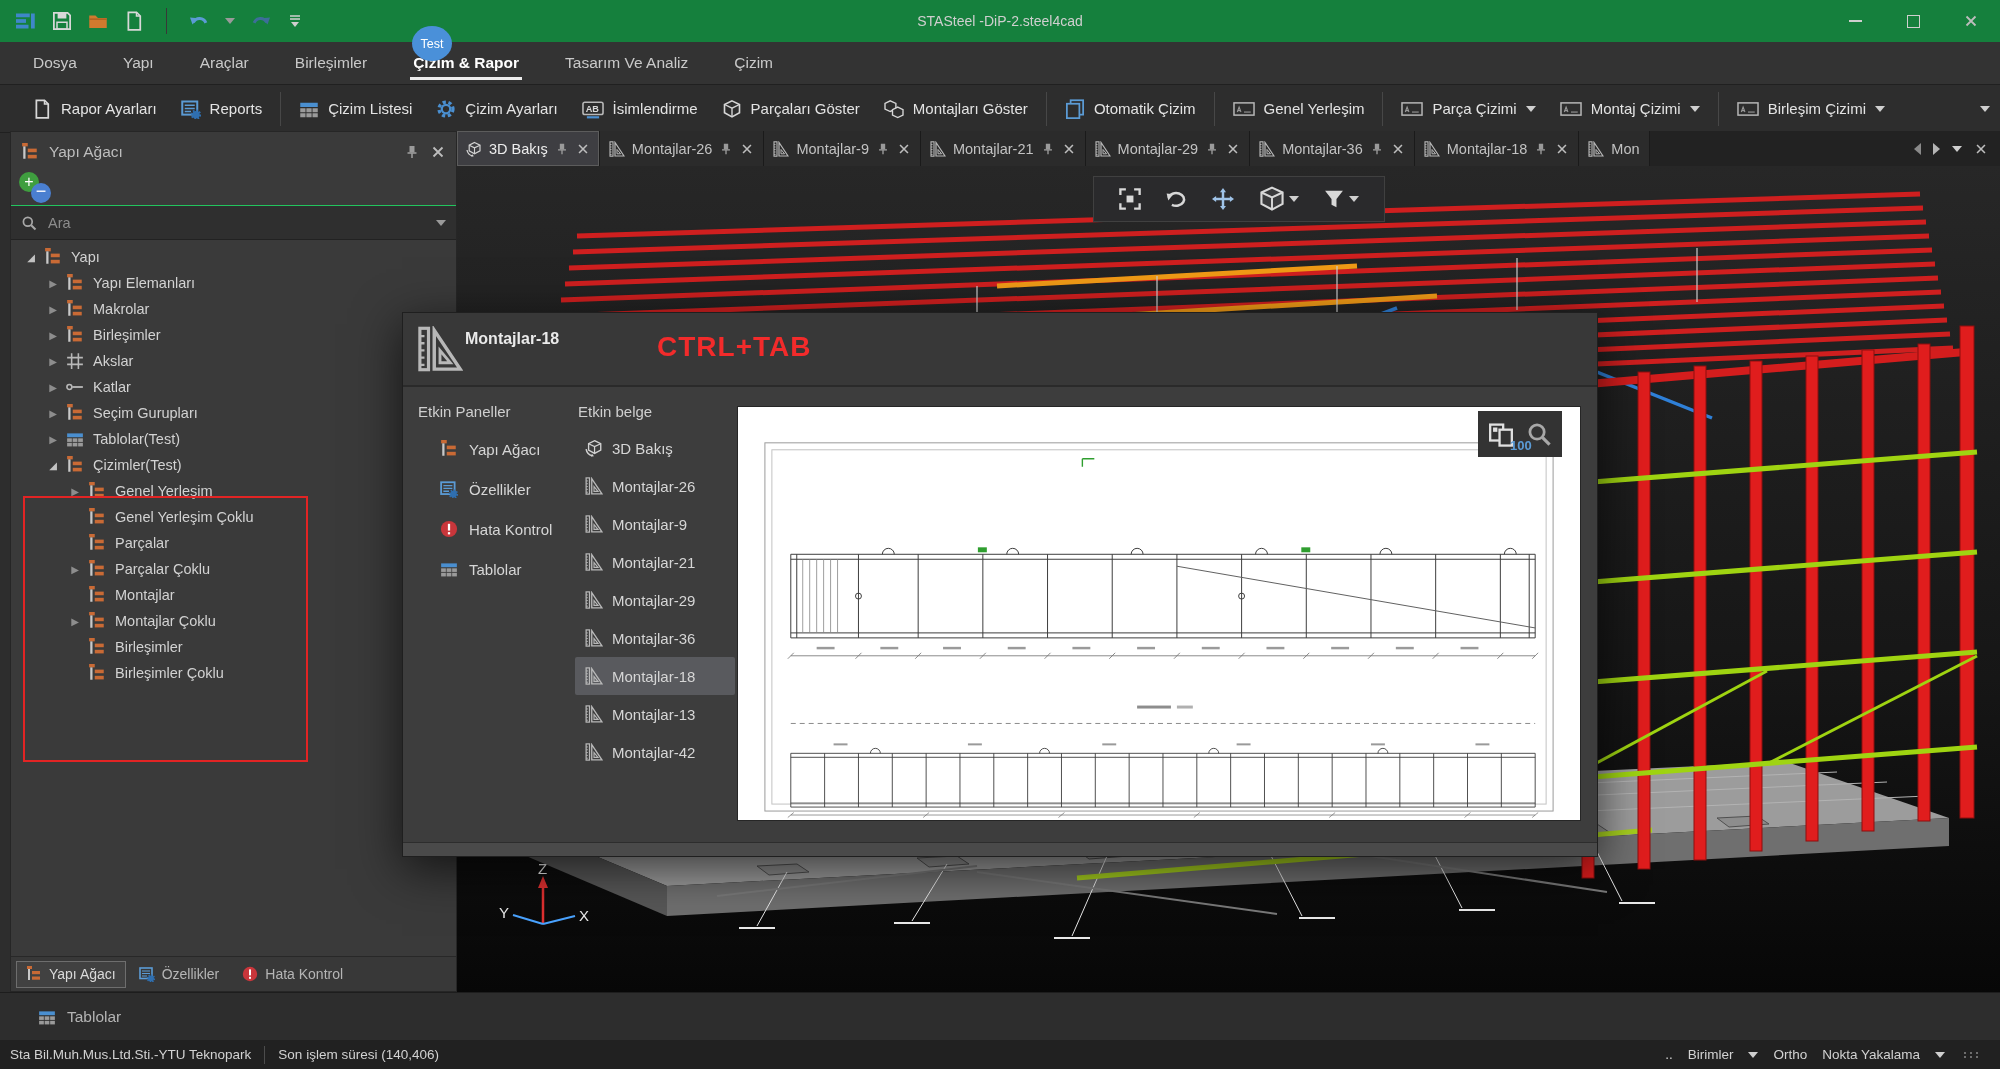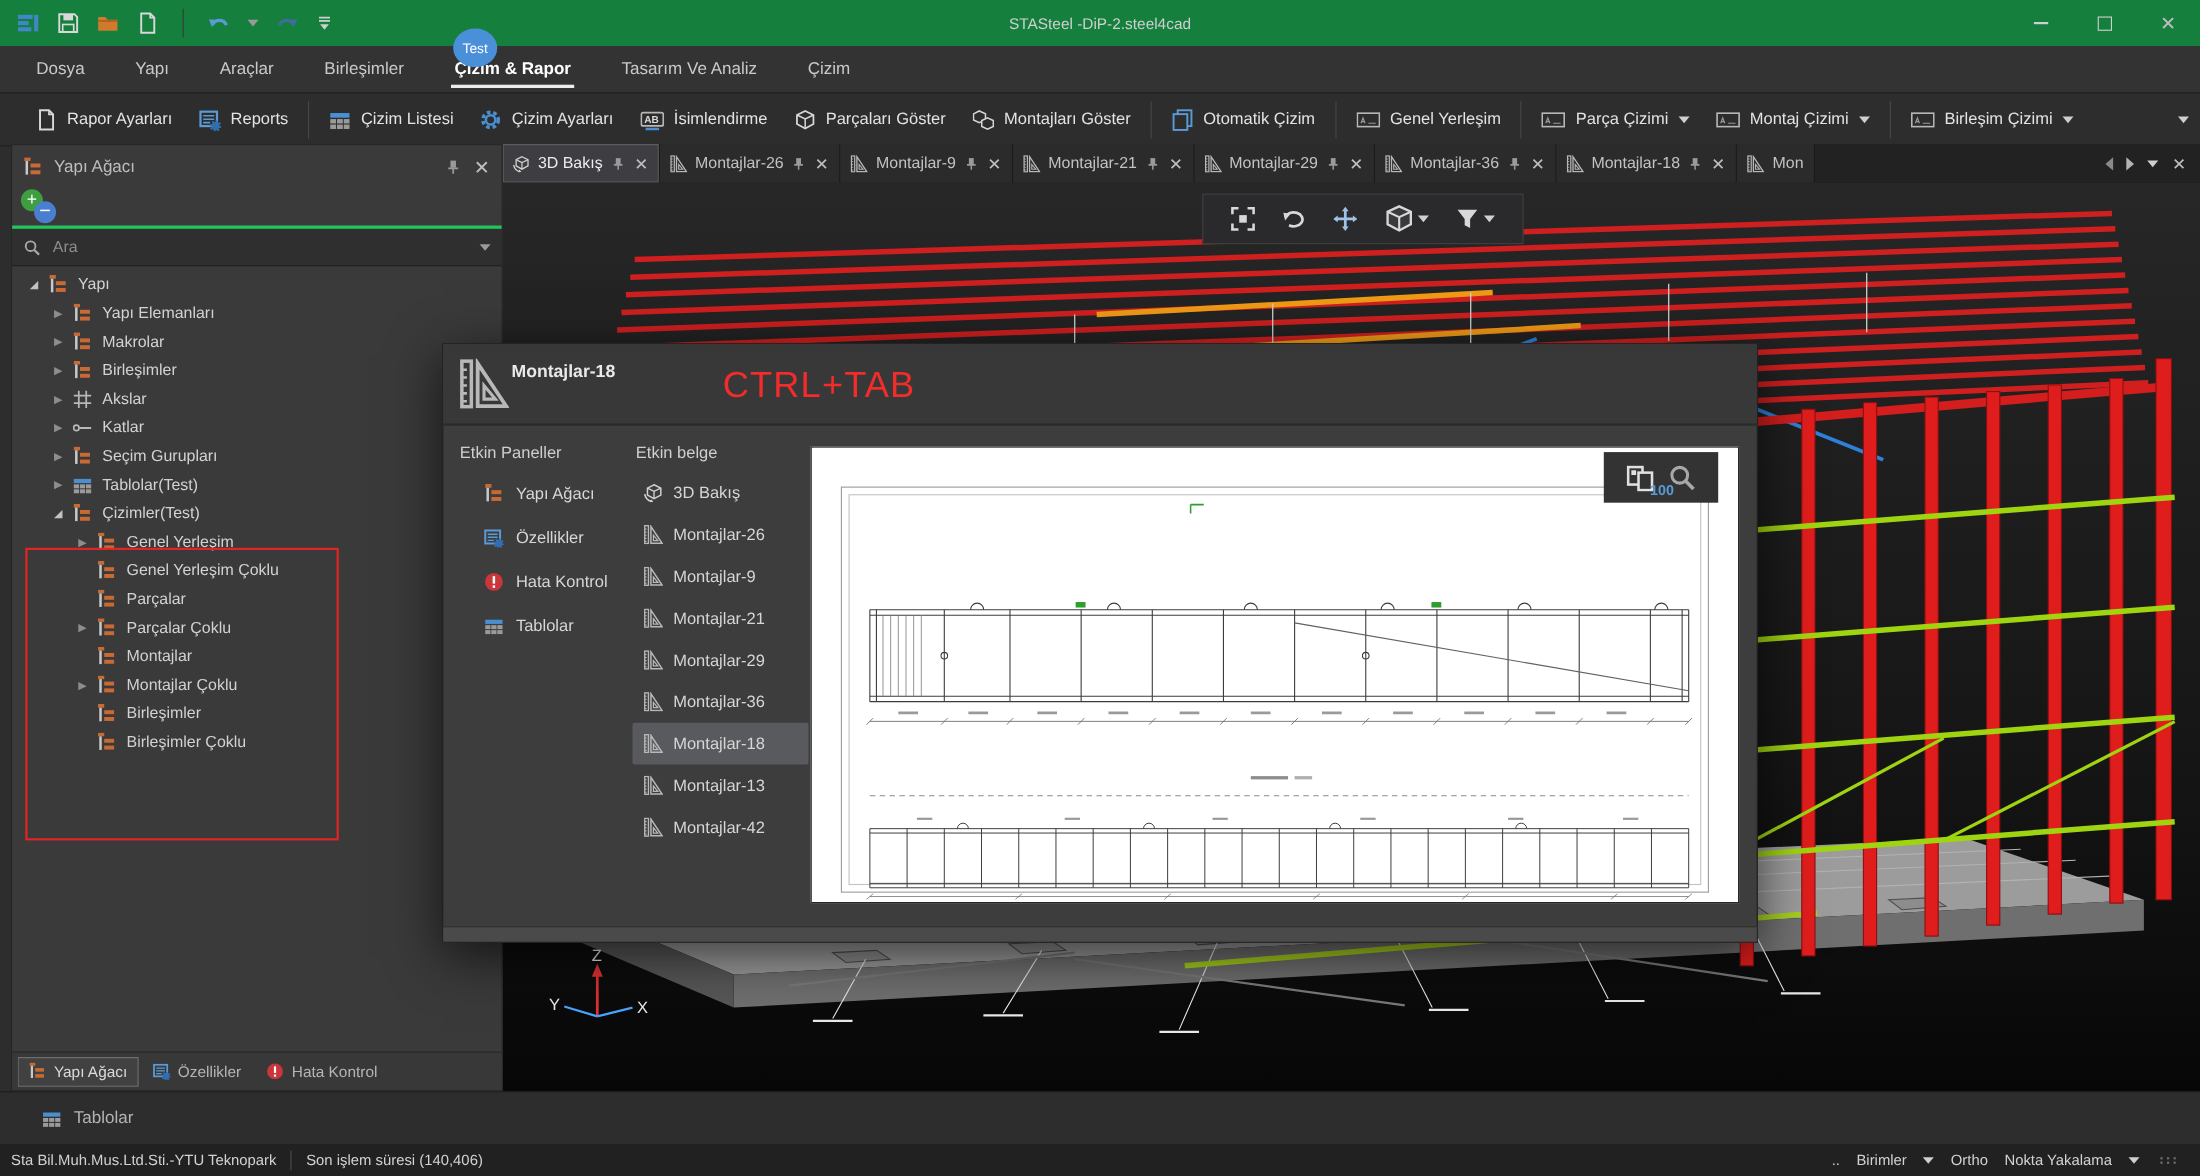--- a/index.html
+++ b/index.html
@@ -56,21 +56,21 @@
   
   .left-panel{position:absolute;left:10px;top:131px;width:447px;height:861px;background:#3a3a3a;
         border:1px solid #262626;display:flex;flex-direction:column;z-index:4;box-sizing:border-box}
   .lp-head{height:40px;display:flex;align-items:center;gap:10px;padding:0 10px;color:#bdbdbd;font-size:15.5px}
   .lp-head .sp{flex:1}
   .lp-pm{height:33px;position:relative}
   .pm-plus{position:absolute;left:8px;top:0;width:20px;height:20px;border-radius:50%;background:#3f9e3f;color:#fff;
         font-size:16px;line-height:19px;text-align:center;z-index:1}
   .pm-minus{position:absolute;left:20px;top:11px;width:20px;height:20px;border-radius:50%;background:#4a7fd0;color:#fff;
         font-size:18px;line-height:17px;text-align:center;z-index:2}
-  .lp-search{height:33px;background:#2f2f2f;border-top:3px solid #22c55e;border-bottom:1px solid #222;
+  .lp-search{height:33px;background:#2f2f2f;border-top:1px solid #22c55e;border-bottom:1px solid #222;
         display:flex;align-items:center;gap:9px;padding:0 10px}
   .lp-search input{flex:1;background:transparent;border:0;outline:0;color:#ccc;font-size:14.5px;font-family:"Liberation Sans",sans-serif}
   .lp-search input::placeholder{color:#8d8d8d}
   .tree{flex:1;position:relative;padding-top:4px;overflow:hidden}
   .trow{height:26px;display:flex;align-items:center;font-size:14.5px;color:#d2d2d2}
   .d0{padding-left:12px}.d1{padding-left:34px}.d2{padding-left:56px}
   .ar{width:16px;margin-right:5px;font-size:10px;color:#a9a9a9;text-align:center;flex:none}
   .ar.c::before{content:"\25B6";color:#8d8d8d}
   .ar.e::before{content:"\25E2";color:#c2c2c2}
   .tic{width:18px;height:18px;margin-right:9px;flex:none}
@@ -87,29 +87,29 @@
   .sb-sep{width:1px;height:18px;background:#4c4c4c;margin:0 13px}
   .sb-right{margin-left:auto;display:flex;align-items:center;gap:15px;padding-right:20px}
   .grip{display:grid;grid-template-columns:repeat(3,4px);gap:2px;margin-left:4px}
   .grip i{width:2px;height:2px;background:#6d6d6d}
 
   
   .dialog{position:absolute;left:402px;top:312px;width:1196px;height:545px;background:#3d3d3d;border:1px solid #1f1f1f;
         box-shadow:0 12px 45px rgba(0,0,0,.65);z-index:10;box-sizing:border-box}
   .dlg-head{position:absolute;left:0;top:0;right:0;height:72px;background:#383838;border-bottom:2px solid #2a2a2a}
   .dlg-title{position:absolute;left:62px;top:17px;font-size:16px;font-weight:bold;color:#eaeaea}
-  .ctrltab{position:absolute;left:254px;top:18px;font-size:33px;font-weight:normal;color:#f22b2b;letter-spacing:1px}
+  .ctrltab{position:absolute;left:254px;top:18px;font-size:28px;font-weight:bold;color:#f22b2b;letter-spacing:1px}
   .col-h{position:absolute;top:90px;font-size:15px;color:#cfcfcf}
   .panels{position:absolute;left:15px;top:116px;width:152px}
   .prow{height:40px;display:flex;align-items:center;gap:11px;padding-left:22px;font-size:15px;color:#d6d6d6}
   .dlist{position:absolute;left:172px;top:116px;width:160px}
   .drow{height:38px;display:flex;align-items:center;gap:9px;padding-left:10px;font-size:15px;color:#d6d6d6}
   .drow.sel{background:#595a5e;border-radius:2px}
   .preview{position:absolute;left:334px;top:93px;width:844px;height:415px;background:#fff;border:1px solid #262626;box-sizing:border-box}
-  .pv-badge{position:absolute;right:18px;top:4px;width:104px;height:46px;background:#333;display:flex;align-items:center;
+  .pv-badge{position:absolute;right:18px;top:4px;width:84px;height:46px;background:#333;display:flex;align-items:center;
         justify-content:center;gap:12px;z-index:2}
   .pv-zoom{position:relative}
   .pv-zoom span{position:absolute;left:-16px;bottom:-6px;color:#5b9bd5;font-size:13px;font-weight:bold}
   .dlg-foot{position:absolute;left:0;right:0;bottom:0;height:13px;background:#4a4a4a;border-top:1px solid #2d2d2d}
 </style>
 </head>
 <body>
 
 <svg width="0" height="0" style="position:absolute">
   <defs>

